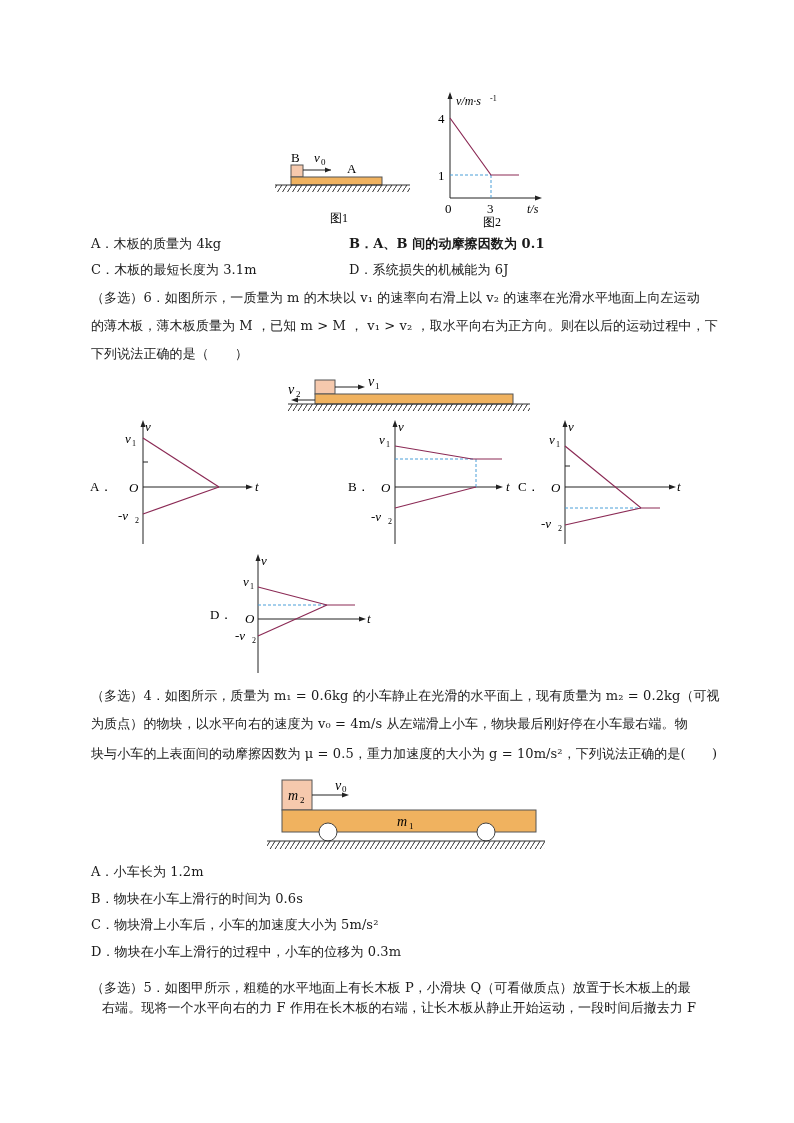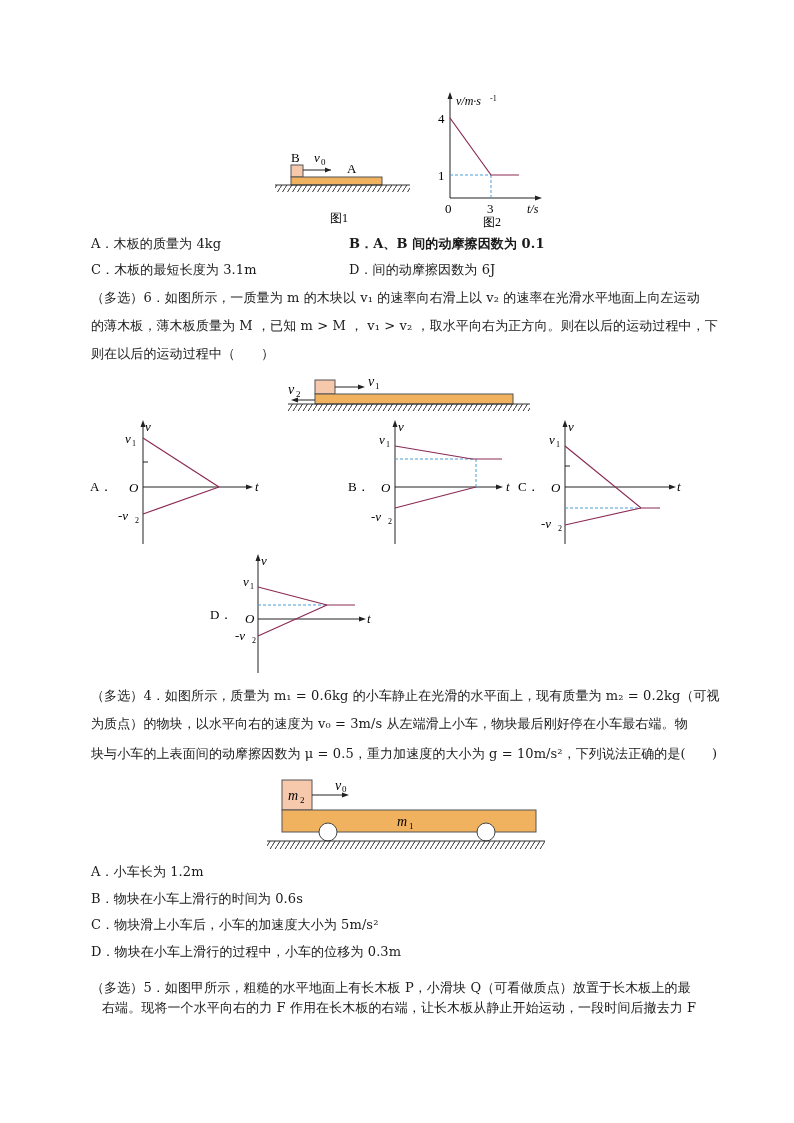--- a/index.html
+++ b/index.html
@@ -49,25 +49,25 @@
     <text x="10" y="125" font-size="13">0</text>
     <text x="52" y="125" font-size="13">3</text>
     <text x="92" y="125" font-size="12" font-style="italic">t/s</text>
     <text x="48" y="138" font-size="12" font-family="DejaVu Sans">图2</text>
   </svg>
 </div>
 
 <div class="abs txt" style="left:91px;top:234px;">A．木板的质量为 4kg</div>
 <div class="abs txt" style="left:349px;top:234px;font-weight:bold;">B．A、B 间的动摩擦因数为 0.1</div>
 <div class="abs txt" style="left:91px;top:260px;">C．木板的最短长度为 3.1m</div>
-<div class="abs txt" style="left:349px;top:260px;">D．间的动摩擦因数为 6J</div>
+<div class="abs txt" style="left:349px;top:260px;">D．系统损失的机械能为 6J</div>
 
 <div class="abs txt" style="left:91px;top:288px;">（多选）6．如图所示，一质量为 m 的木块以 v₁ 的速率向右滑上以 v₂ 的速率在光滑水平地面上向左运动</div>
 <div class="abs txt" style="left:91px;top:316px;">的薄木板，薄木板质量为 M ，已知 m &gt; M ， v₁ &gt; v₂ ，取水平向右为正方向。则在以后的运动过程中，下</div>
-<div class="abs txt" style="left:91px;top:344px;">则在以后的运动过程中（　　）</div>
+<div class="abs txt" style="left:91px;top:344px;">下列说法正确的是（　　）</div>
 
 <div class="abs" style="left:280px;top:368px;width:260px;height:45px;">
   <svg width="260" height="45">
     <defs>
       <pattern id="hatch2" width="5" height="8" patternUnits="userSpaceOnUse">
         <line x1="5" y1="0" x2="0" y2="8" stroke="#333" stroke-width="1"></line>
       </pattern>
     </defs>
     <rect x="35" y="12" width="20" height="14" fill="#f6c9ad" stroke="#555" stroke-width="1"></rect>
     <rect x="35" y="26" width="198" height="10" fill="#f0b25f" stroke="#555" stroke-width="1"></rect>
@@ -160,21 +160,21 @@
     <text x="162" y="72" font-size="13" font-style="italic">t</text>
     <text x="38" y="35" font-size="13" font-style="italic">v</text>
     <text x="45" y="38" font-size="8">1</text>
     <text x="40" y="72" font-size="13" font-style="italic">O</text>
     <text x="30" y="89" font-size="13" font-style="italic">-v</text>
     <text x="47" y="92" font-size="8">2</text>
   </svg>
 </div>
 
 <div class="abs txt" style="left:91px;top:686px;">（多选）4．如图所示，质量为 m₁ = 0.6kg 的小车静止在光滑的水平面上，现有质量为 m₂ = 0.2kg（可视</div>
-<div class="abs txt" style="left:91px;top:714px;">为质点）的物块，以水平向右的速度为 v₀ = 3m/s 从左端滑上小车，物块最后刚好停在小车最右端。物</div>
+<div class="abs txt" style="left:91px;top:714px;">为质点）的物块，以水平向右的速度为 v₀ = 4m/s 从左端滑上小车，物块最后刚好停在小车最右端。物</div>
 <div class="abs txt" style="left:91px;top:744px;">块与小车的上表面间的动摩擦因数为 μ = 0.5，重力加速度的大小为 g = 10m/s²，下列说法正确的是(　　)</div>
 
 <div class="abs" style="left:262px;top:774px;width:290px;height:80px;">
   <svg width="290" height="80">
     <defs>
       <pattern id="hatch3" width="5" height="8" patternUnits="userSpaceOnUse">
         <line x1="5" y1="0" x2="0" y2="8" stroke="#333" stroke-width="1"></line>
       </pattern>
     </defs>
     <rect x="20" y="6" width="30" height="30" fill="#f6c9ad" stroke="#555" stroke-width="1"></rect>

